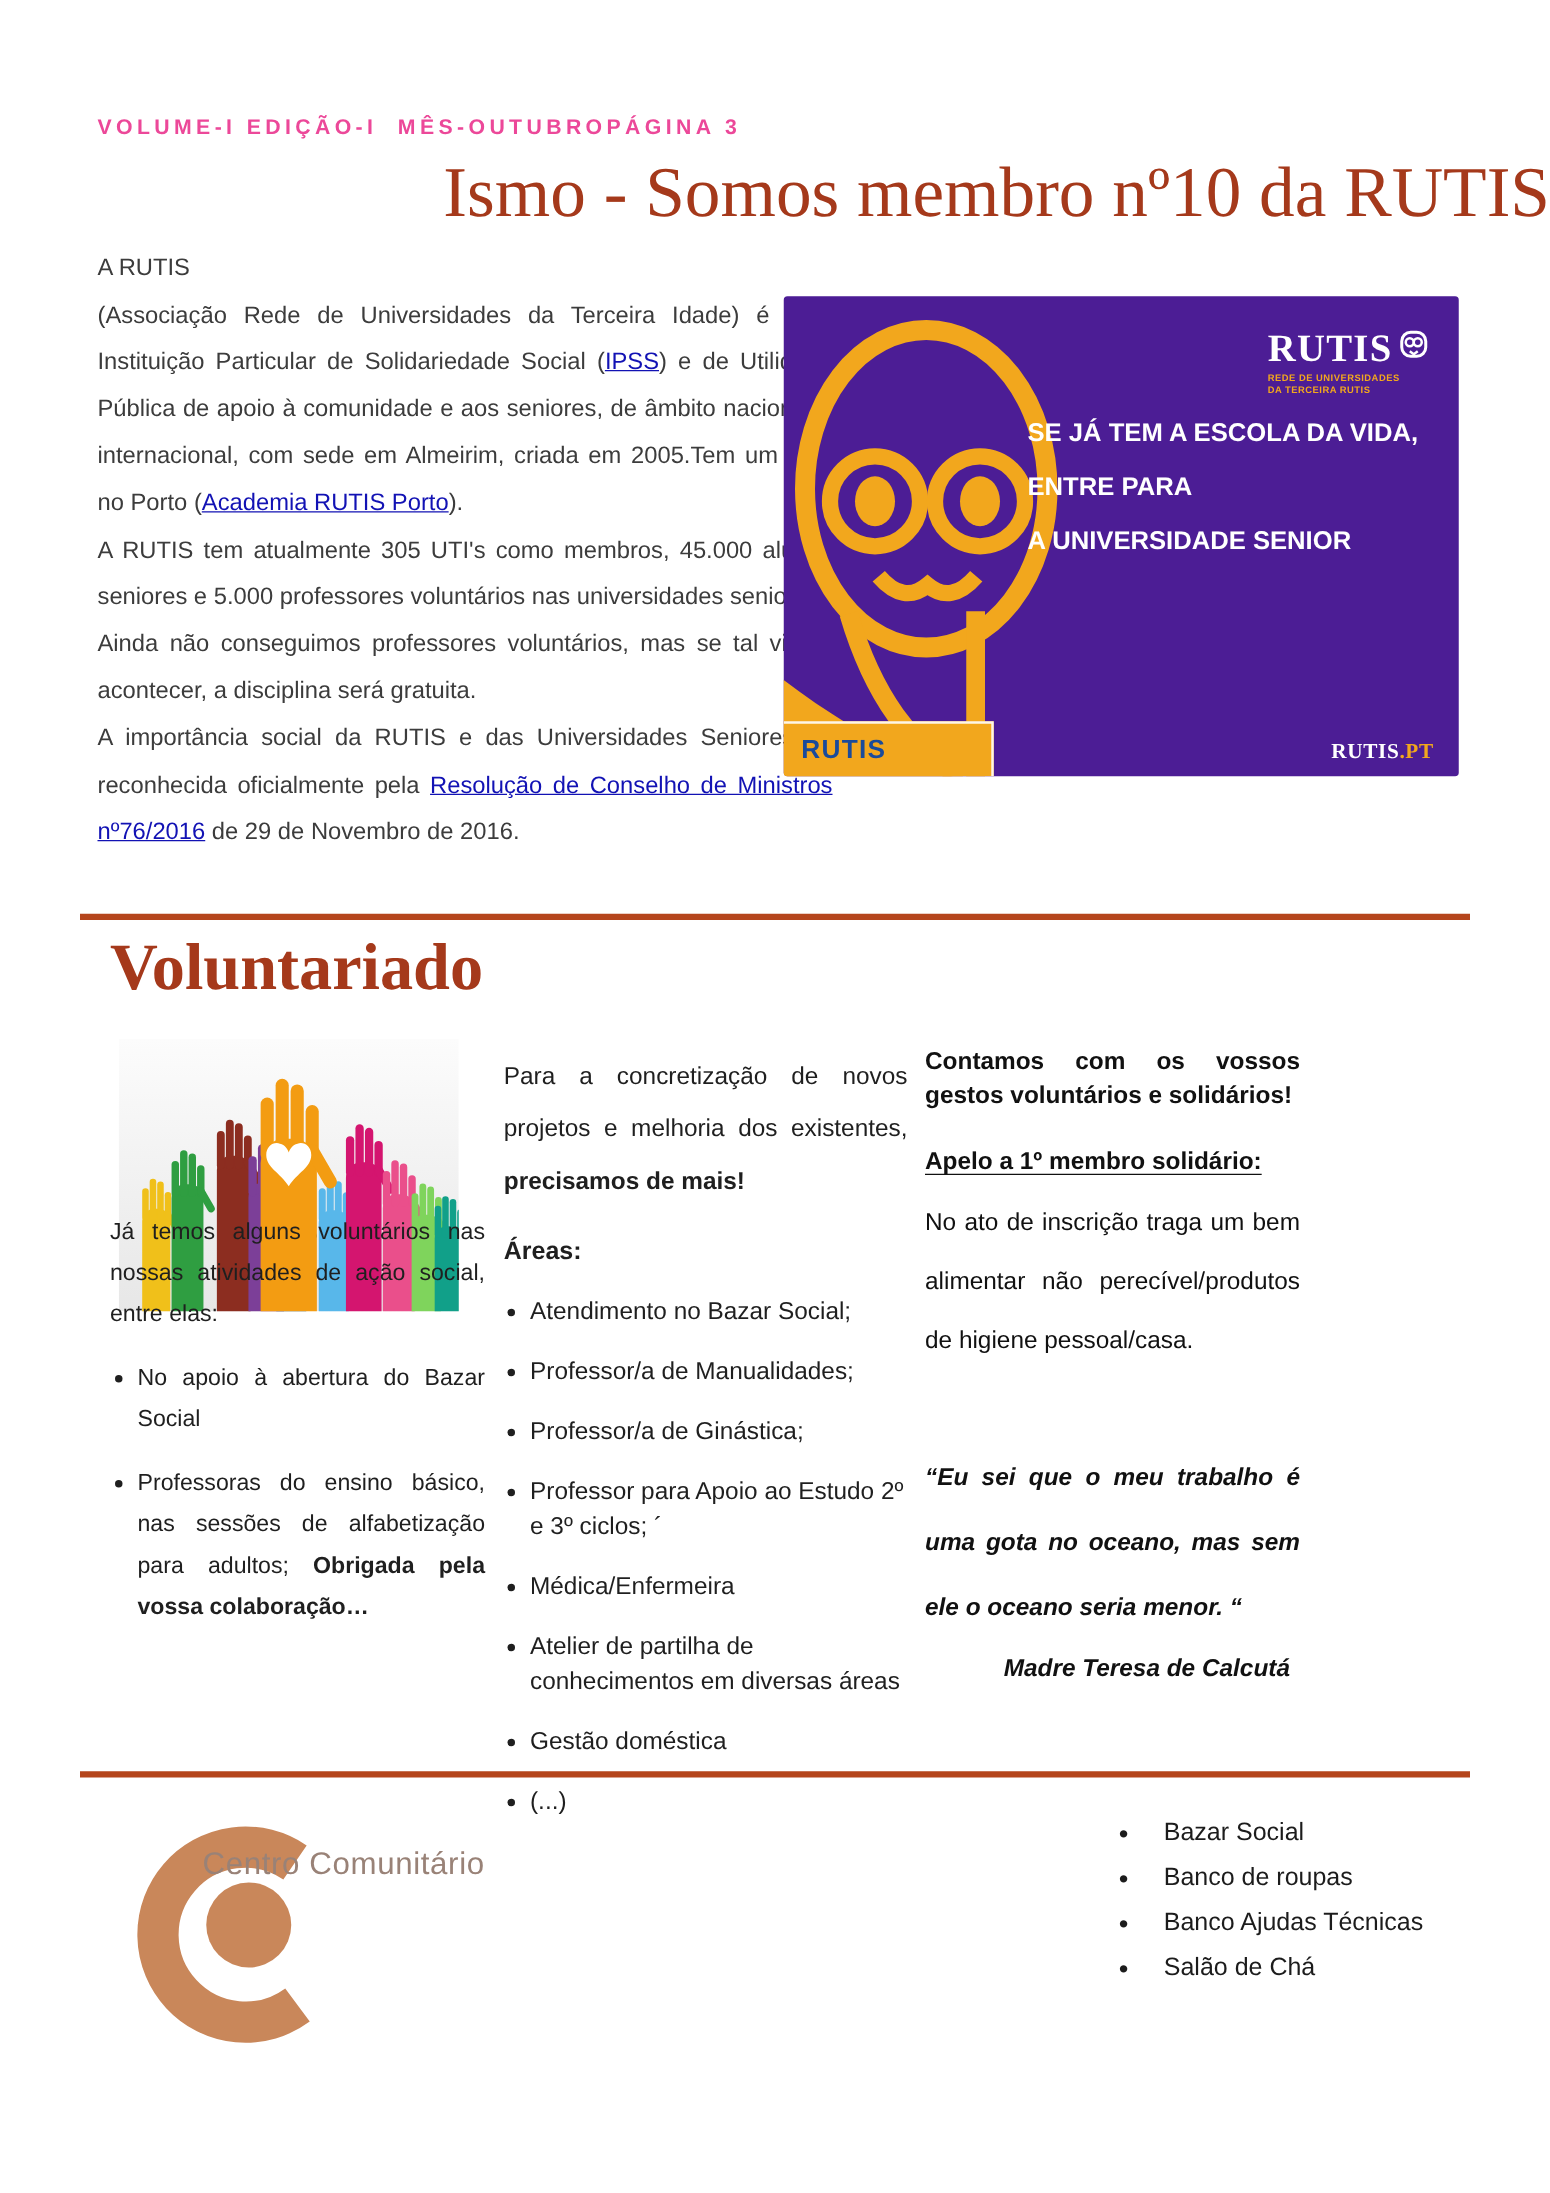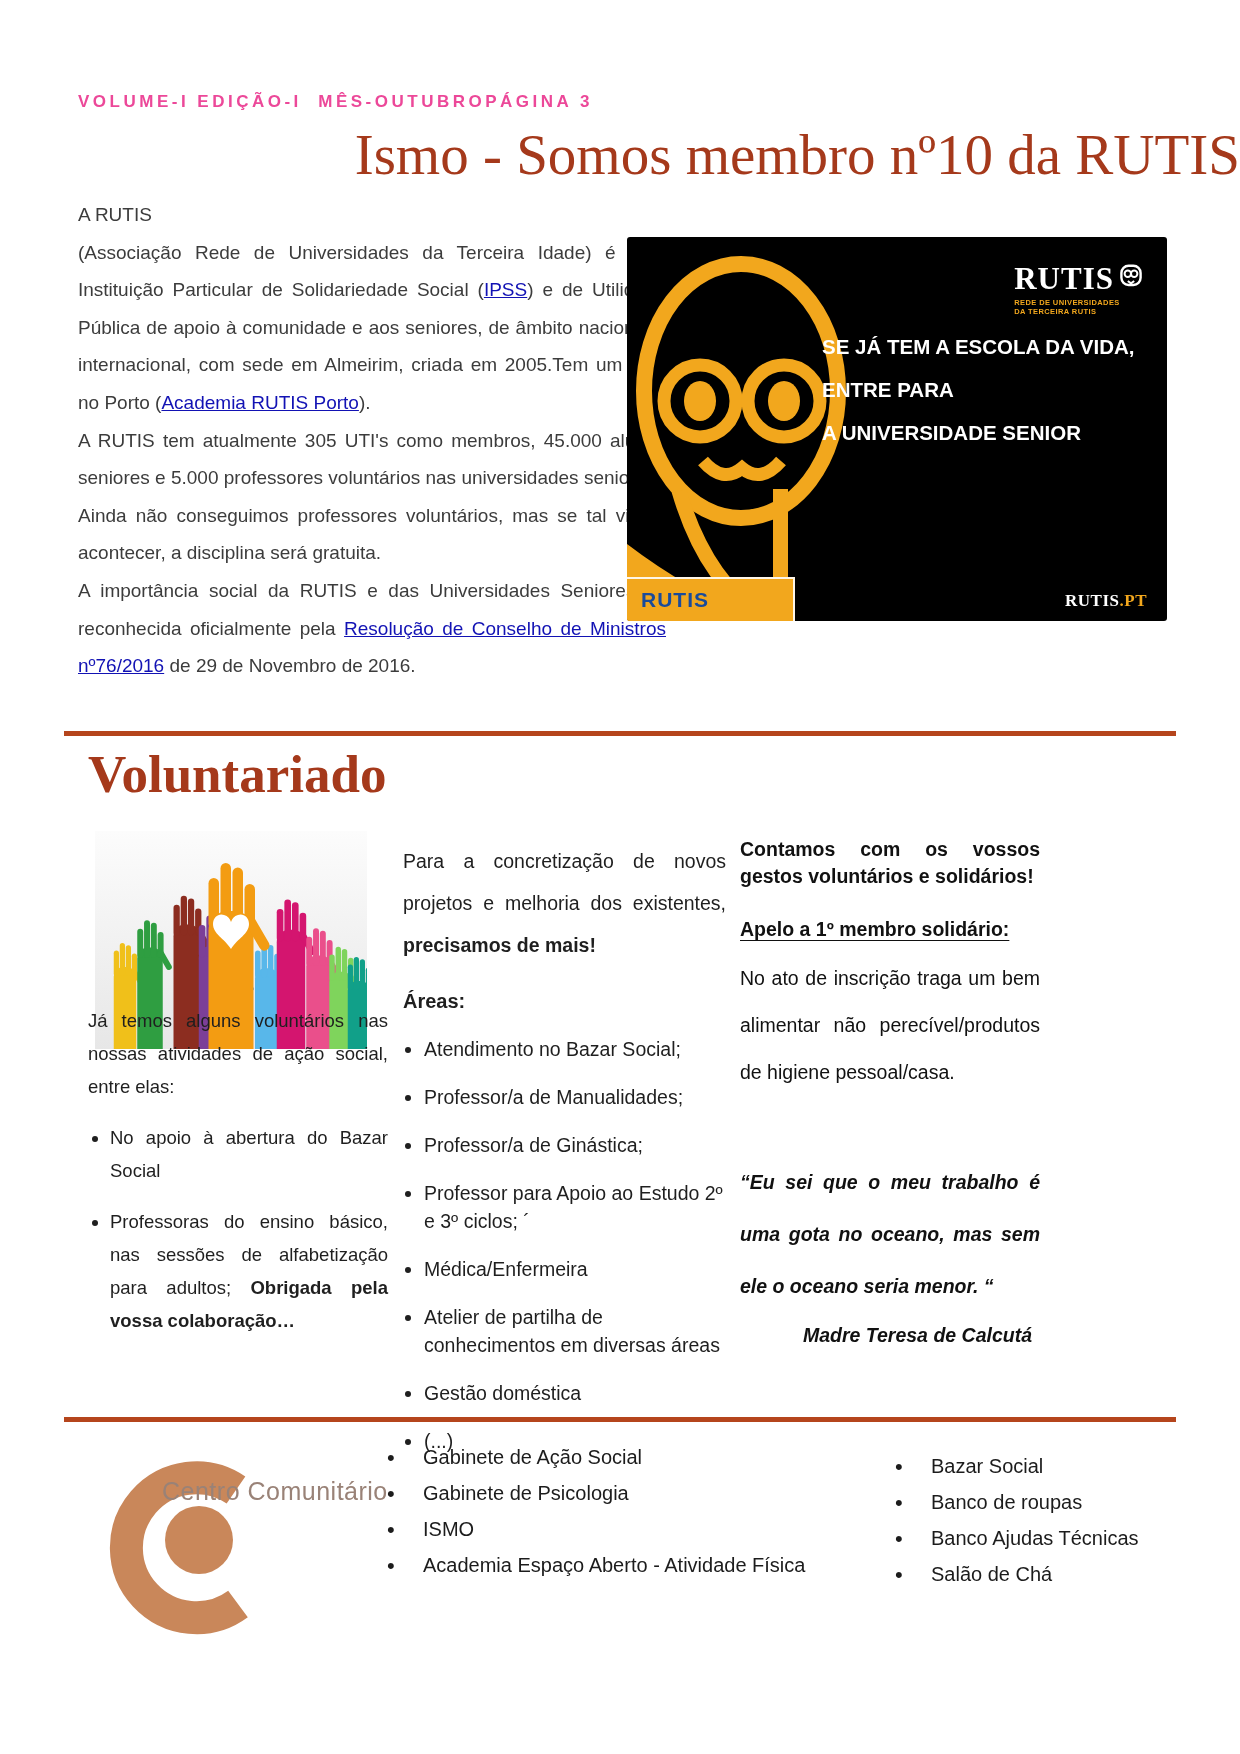--- a/index.html
+++ b/index.html
@@ -15,21 +15,21 @@
               font-family:"Liberation Serif","DejaVu Serif",serif;font-weight:400;
               font-size:57px;color:#a5391b;}
 
   
   .article-col{position:absolute;left:78px;top:196px;width:588px;font-size:19px;line-height:37.6px;
                color:#3c3c3c;text-align:justify;hyphens:auto;}
   .article-col p{margin:0;}
   .link{color:#1212b4;text-decoration:underline;cursor:pointer;}
 
   
-  .rutis-card{position:absolute;left:627px;top:237px;width:540px;height:384px;background:#000000;
+  .rutis-card{position:absolute;left:627px;top:237px;width:540px;height:384px;background:#4c1d95;
               border-radius:3px;overflow:hidden;}
   .owl-svg{position:absolute;left:-4px;top:4px;width:280px;height:384px;}
   .rutis-logo{position:absolute;right:24px;top:26px;color:#fff;}
   .rutis-logo-row{display:flex;align-items:flex-start;gap:5px;}
   .rutis-logo-text{font-family:"Liberation Serif","DejaVu Serif",serif;font-weight:700;
                    font-size:31px;letter-spacing:1px;line-height:1;}
   .rutis-tag{color:#f2a71d;font-size:7.5px;font-weight:700;letter-spacing:.4px;line-height:9px;margin-top:4px;}
   .slogan{position:absolute;left:195px;top:98px;width:330px;color:#fff;font-weight:700;font-size:20.5px;}
   .slogan div{margin-bottom:19px;line-height:24px;}
   .rutis-badge{position:absolute;left:0;bottom:0;width:168px;height:44px;background:#f2a71d;
@@ -44,21 +44,21 @@
   .divider{position:absolute;left:64px;width:1112px;height:5px;background:#b5451c;}
   .d1{top:731px;} .d2{top:1417px;}
 
   
   .vol-title{position:absolute;left:88px;top:744px;margin:0;
              font-family:"Liberation Serif","DejaVu Serif",serif;font-weight:700;
              font-size:53px;color:#a5391b;text-align:right;}
   .hands{position:absolute;left:95px;top:831px;width:272px;height:218px;}
 
   .vol-left{position:absolute;left:88px;top:968px;width:300px;font-size:18.5px;line-height:33px;
-            color:#1f1f1f;text-align:justify;hyphens:auto;margin-top:36px;}
+            color:#1f1f1f;text-align:justify;hyphens:auto;}
   .vol-left p{margin:0;}
   .vol-left ul{margin:18px 0 0;padding-left:22px;}
   .vol-left li{margin-bottom:18px;}
 
   .vol-mid{position:absolute;left:403px;top:840px;width:323px;color:#1f1f1f;font-size:19.5px;hyphens:auto;}
   .vol-mid .p1{margin:0;line-height:42px;text-align:justify;}
   .vol-mid .areas{font-weight:700;font-size:20px;margin:24px 0 22px;}
   .vol-mid ul{margin:0;padding-left:21px;}
   .vol-mid li{line-height:28px;margin-bottom:20px;}
 
@@ -210,26 +210,20 @@
 
   <div class="footer-logo">
     <svg width="190" height="180" viewBox="0 0 190 180">
       <path d="M150 32 A 70 70 0 1 0 152 146" fill="none" stroke="#c9875a" stroke-width="33"></path>
       <circle cx="113" cy="82" r="34" fill="#c9875a"></circle>
     </svg>
     <div class="logo-line1">Centro Comunitário</div>
   </div>
 
   <div class="footer-services">
-    <ul class="footer-list">
-      <li>Gabinete de Ação Social</li>
-      <li>Gabinete de Psicologia</li>
-      <li>ISMO</li>
-      <li>Academia Espaço Aberto - Atividade Física</li>
-    </ul>
   </div>
 
   <div class="footer-right">
     <ul class="footer-list">
       <li>Bazar Social</li>
       <li>Banco de roupas</li>
       <li>Banco Ajudas Técnicas</li>
       <li>Salão de Chá</li>
     </ul>
   </div>

